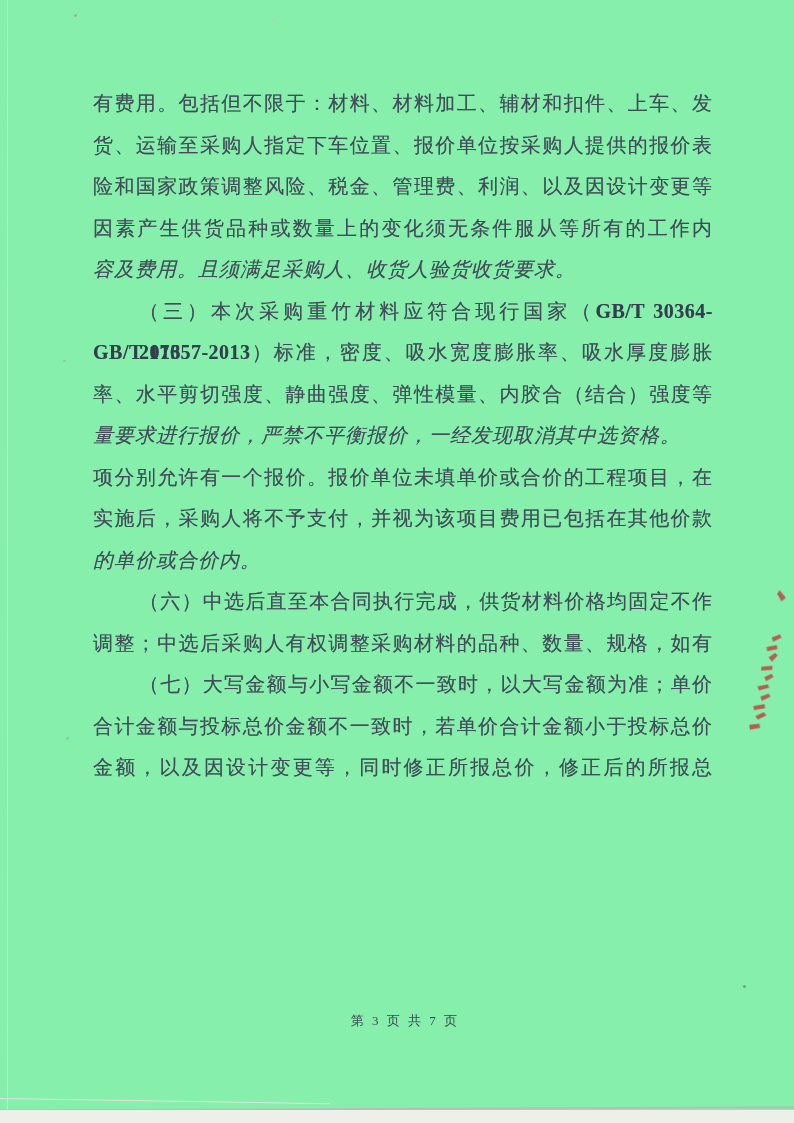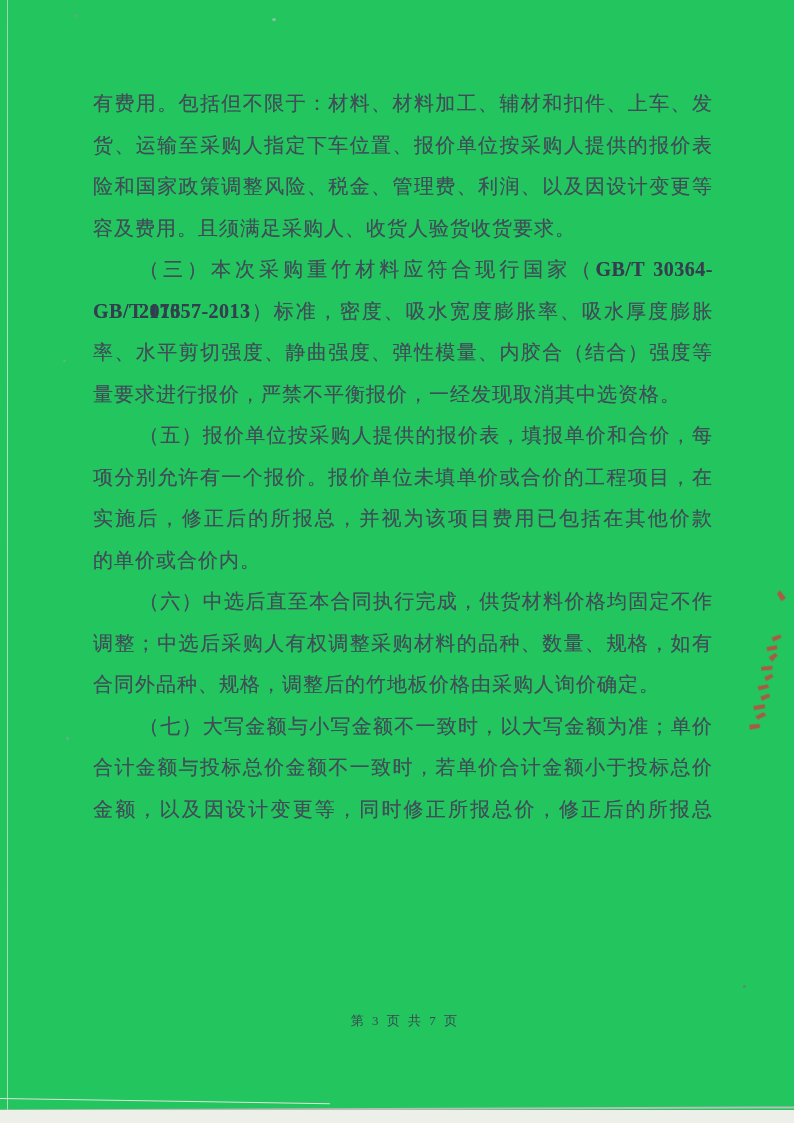--- a/index.html
+++ b/index.html
@@ -1,36 +1,36 @@
 <!DOCTYPE html>
 <html><head>
 <meta charset="utf-8">
 <style>
   html,body{margin:0;padding:0;}
   .page{
     position:relative;
     width:794px;height:1123px;
-    background:#22c55e;
+    background:#86efac;
     overflow:hidden;
     font-family:"Liberation Serif","DejaVu Serif",serif;
   }
   
   .textblock{
     position:absolute;left:93px;top:83px;width:620px;
     color:#414c59;
     font-size:20px;line-height:41.5px;letter-spacing:1px;
     text-shadow:0 0 .4px rgba(65,76,89,.55);
   }
   .line{
     height:41.5px;
     text-align:justify;
     text-align-last:justify;
     -moz-text-align-last:justify;
   }
-  .line.para-end{text-align-last:left;-moz-text-align-last:left;}
+  .line.para-end{text-align-last:left;font-style:italic;-moz-text-align-last:left;}
   .line.indent{padding-left:46px;}
   .run{}
   .latin-bold{
     font-weight:bold;
     color:#333e4e;
     letter-spacing:.5px;
   }
   
   .footer{
     position:absolute;left:0;top:1012px;width:794px;
@@ -86,32 +86,31 @@
   <div class="speck s1"></div>
   <div class="speck s2"></div>
   <div class="speck s3"></div>
   <div class="speck s4"></div>
   <div class="speck s5"></div>
 
   <main class="textblock">
       <div class="line"><span class="run">有费用。包括但不限于：材料、材料加工、辅材和扣件、上车、发</span></div>
       <div class="line"><span class="run">货、运输至采购人指定下车位置、报价单位按采购人提供的报价表</span></div>
       <div class="line"><span class="run">险和国家政策调整风险、税金、管理费、利润、以及因设计变更等</span></div>
+      <div class="line"><span class="run">因素产生供货品种或数量上的变化须无条件服从等所有的工作内</span></div>
       <div class="line para-end"><span class="run">容及费用。且须满足采购人、收货人验货收货要求。</span></div>
       <div class="line indent"><span class="run">（三）本次采购重竹材料应符合现行国家（</span><span class="latin-bold">GB/T 30364-2013</span><span class="run">、</span></div>
       <div class="line"><span class="latin-bold">GB/T 17657-2013</span><span class="run">）标准，密度、吸水宽度膨胀率、吸水厚度膨胀</span></div>
       <div class="line"><span class="run">率、水平剪切强度、静曲强度、弹性模量、内胶合（结合）强度等</span></div>
       <div class="line para-end"><span class="run">量要求进行报价，严禁不平衡报价，一经发现取消其中选资格。</span></div>
-      <div class="line indent"><span class="run">（五）报价单位按采购人提供的报价表，填报单价和合价，每</span></div>
       <div class="line"><span class="run">项分别允许有一个报价。报价单位未填单价或合价的工程项目，在</span></div>
-      <div class="line"><span class="run">实施后，修正后的所报总，并视为该项目费用已包括在其他价款</span></div>
+      <div class="line"><span class="run">实施后，采购人将不予支付，并视为该项目费用已包括在其他价款</span></div>
       <div class="line para-end"><span class="run">的单价或合价内。</span></div>
       <div class="line indent"><span class="run">（六）中选后直至本合同执行完成，供货材料价格均固定不作</span></div>
       <div class="line"><span class="run">调整；中选后采购人有权调整采购材料的品种、数量、规格，如有</span></div>
-      <div class="line para-end"><span class="run">合同外品种、规格，调整后的竹地板价格由采购人询价确定。</span></div>
       <div class="line indent"><span class="run">（七）大写金额与小写金额不一致时，以大写金额为准；单价</span></div>
       <div class="line"><span class="run">合计金额与投标总价金额不一致时，若单价合计金额小于投标总价</span></div>
       <div class="line"><span class="run">金额，以及因设计变更等，同时修正所报总价，修正后的所报总</span></div>
     </main>
 
   <svg class="stamp" viewBox="0 0 34 150" xmlns="http://www.w3.org/2000/svg">
     <g fill="#bc4b45">
       <path d="M24 2 l7 7 -4 4 -5 -7 z"></path>
       <path d="M21 50 l8 -4 2 3 -8 5 z"></path>
       <path d="M17 60 l10 -3 1 4 -10 3 z"></path>

